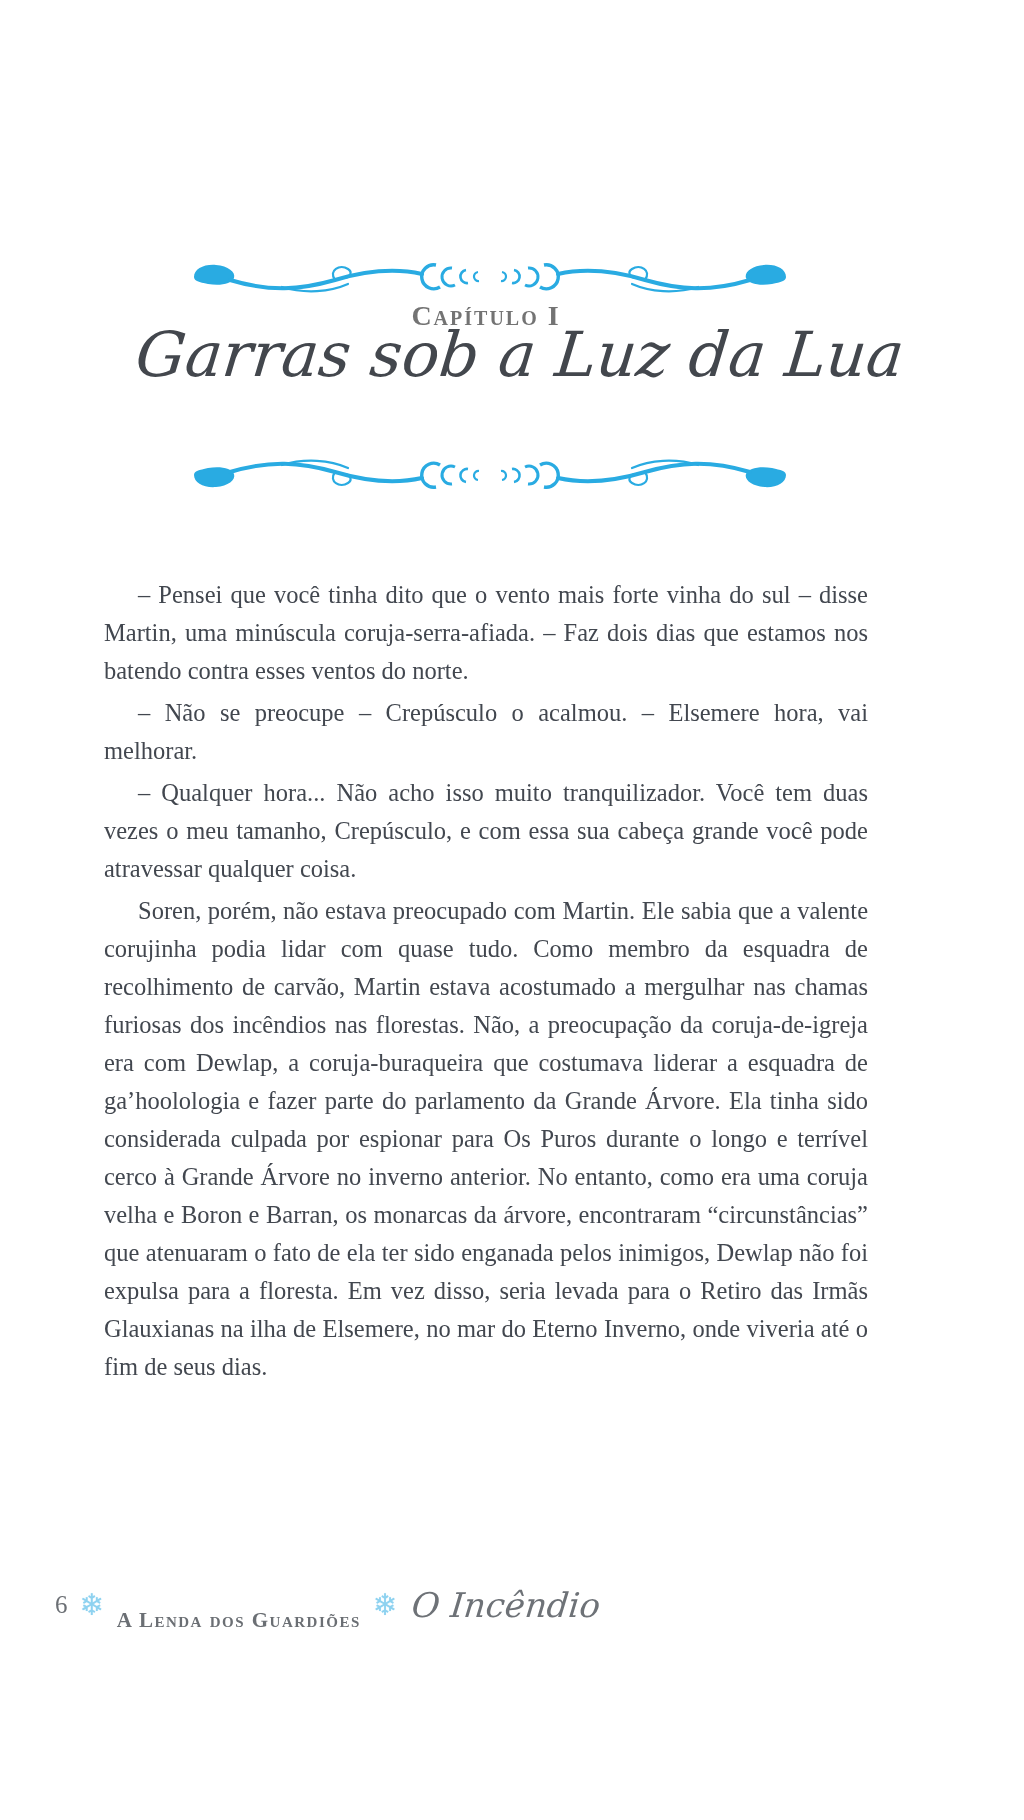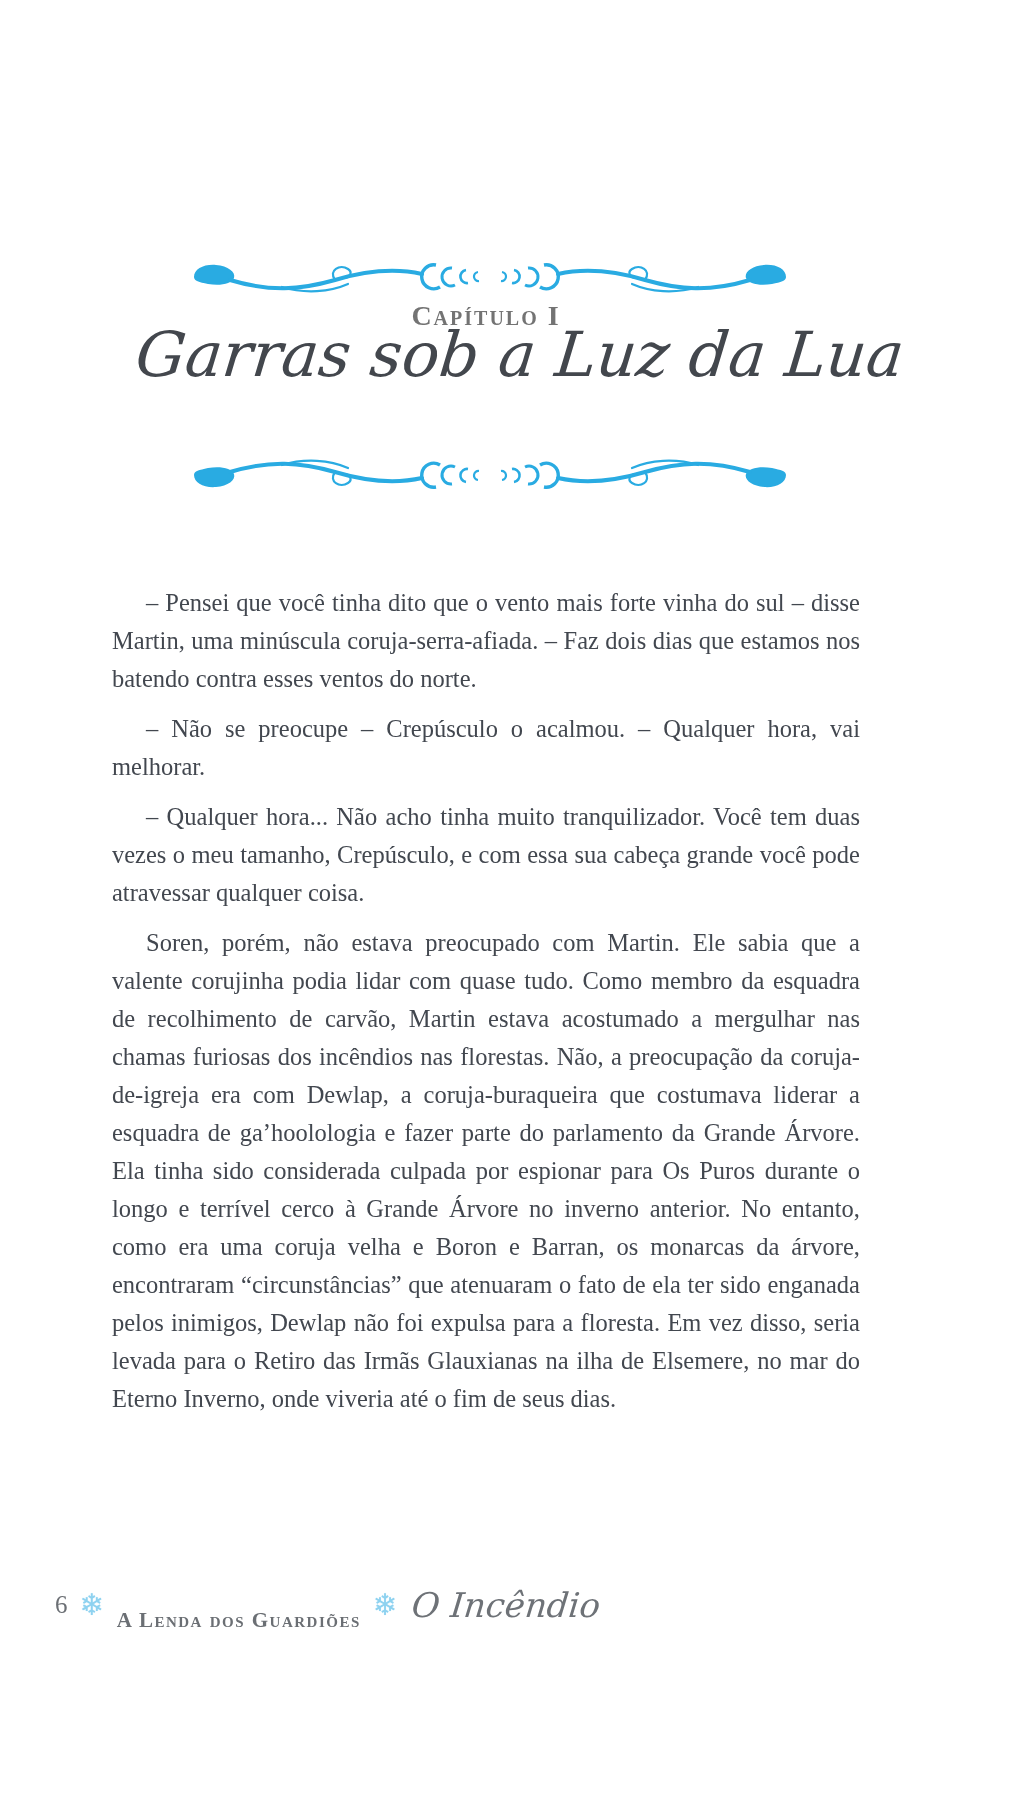--- a/index.html
+++ b/index.html
@@ -53,21 +53,21 @@
     position: absolute;
     top: 572px;
     left: 100px;
     width: 772px;
     color: var(--body-text, #42474f);
     font-size: 24.5px;
     line-height: 38px;
     text-align: justify;
   }
   .body-text p {
-    margin: 12px;
+    margin: 4px;
     text-indent: 34px;
   }
   .page-footer {
     position: absolute;
     top: 1576px;
     left: 55px;
     display: flex;
     align-items: center;
     gap: 12px;
     white-space: nowrap;
@@ -134,22 +134,22 @@
       <path fill="none" stroke-width="3.4" d="M246,9 A12,12 0 1,0 250,31"></path>
       <path fill="none" stroke-width="3" d="M262,12 A9,9 0 1,0 265,29"></path>
       <path fill="none" stroke-width="2.6" d="M276,14 A6.5,6.5 0 1,0 278,27"></path>
       <path fill="none" stroke-width="2.2" d="M288,16 A4.5,4.5 0 1,0 289,25"></path>
     </g>
     <use href="#fl-half-bot" transform="translate(600,0) scale(-1,1)"></use>
   </svg>
 
   <div class="body-text">
     <p>– Pensei que você tinha dito que o vento mais forte vinha do sul – disse Martin, uma minúscula coruja-serra-afiada. – Faz dois dias que estamos nos batendo contra esses ventos do norte.</p>
-    <p>– Não se preocupe – Crepúsculo o acalmou. – Qualquer hora, vai melhorar.</p>
-    <p>– Qualquer hora... Não acho tinha muito tranquilizador. Você tem duas vezes o meu tamanho, Crepúsculo, e com essa sua cabeça grande você pode atravessar qualquer coisa.</p>
+    <p>– Não se preocupe – Crepúsculo o acalmou. – Elsemere hora, vai melhorar.</p>
+    <p>– Qualquer hora... Não acho isso muito tranquilizador. Você tem duas vezes o meu tamanho, Crepúsculo, e com essa sua cabeça grande você pode atravessar qualquer coisa.</p>
     <p>Soren, porém, não estava preocupado com Martin. Ele sabia que a valente corujinha podia lidar com quase tudo. Como membro da esquadra de recolhimento de carvão, Martin estava acostumado a mergulhar nas chamas furiosas dos incêndios nas florestas. Não, a preocupação da coruja-de-igreja era com Dewlap, a coruja-buraqueira que costumava liderar a esquadra de ga’hoolologia e fazer parte do parlamento da Grande Árvore. Ela tinha sido considerada culpada por espionar para Os Puros durante o longo e terrível cerco à Grande Árvore no inverno anterior. No entanto, como era uma coruja velha e Boron e Barran, os monarcas da árvore, encontraram “circunstâncias” que atenuaram o fato de ela ter sido enganada pelos inimigos, Dewlap não foi expulsa para a floresta. Em vez disso, seria levada para o Retiro das Irmãs Glauxianas na ilha de Elsemere, no mar do Eterno Inverno, onde viveria até o fim de seus dias.</p>
   </div>
 
   <div class="page-footer">
     <span class="page-number">6</span>
     <span class="snowflake">❄</span>
     <span class="series-title">A Lenda dos Guardiões</span>
     <span class="snowflake">❄</span>
     <span class="book-title">O Incêndio</span>
   </div>

